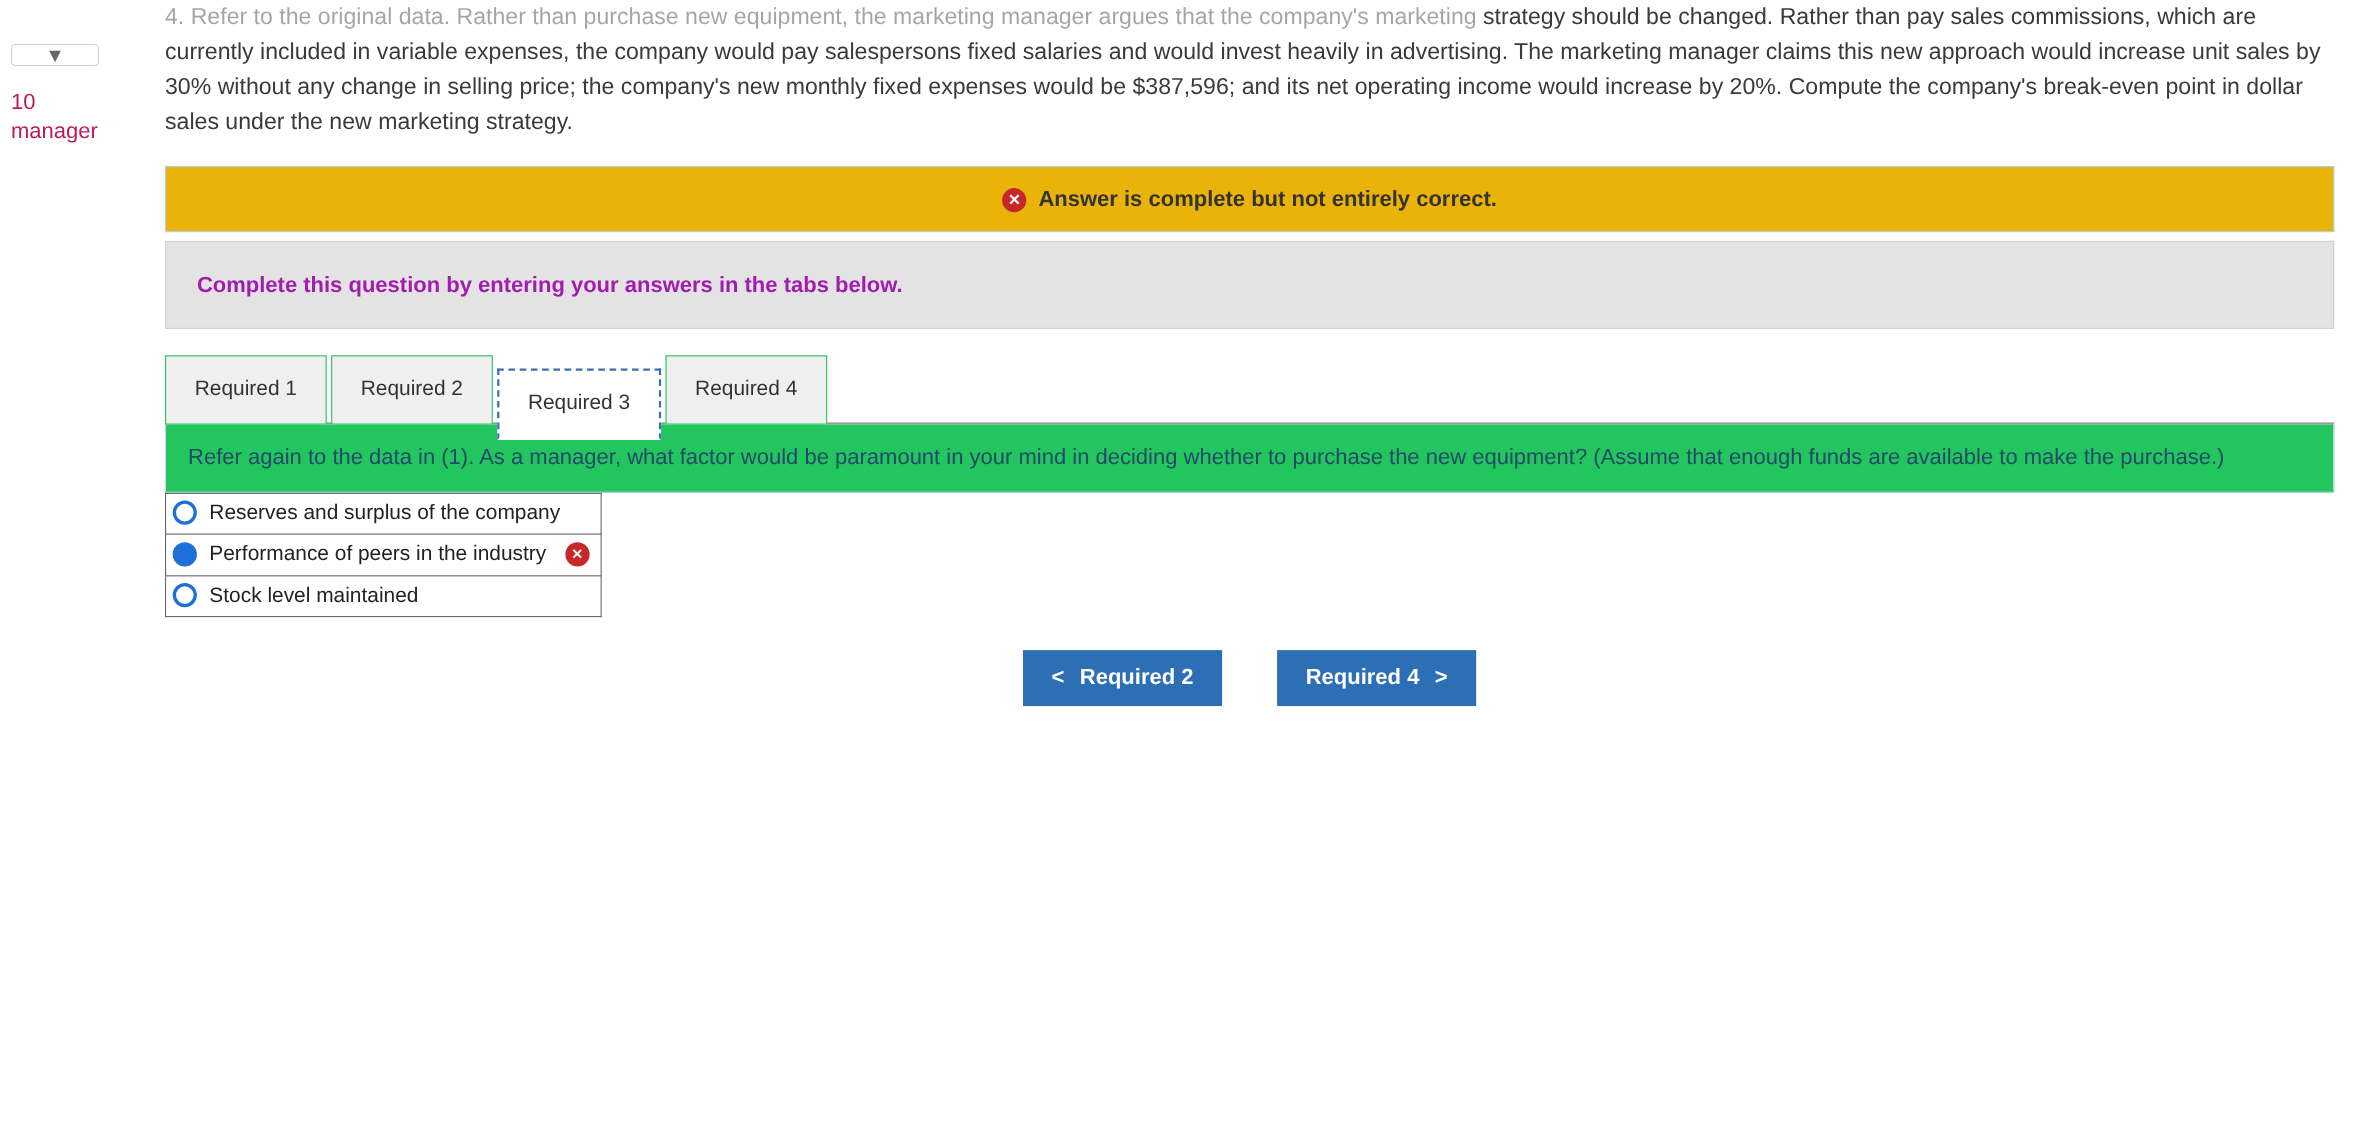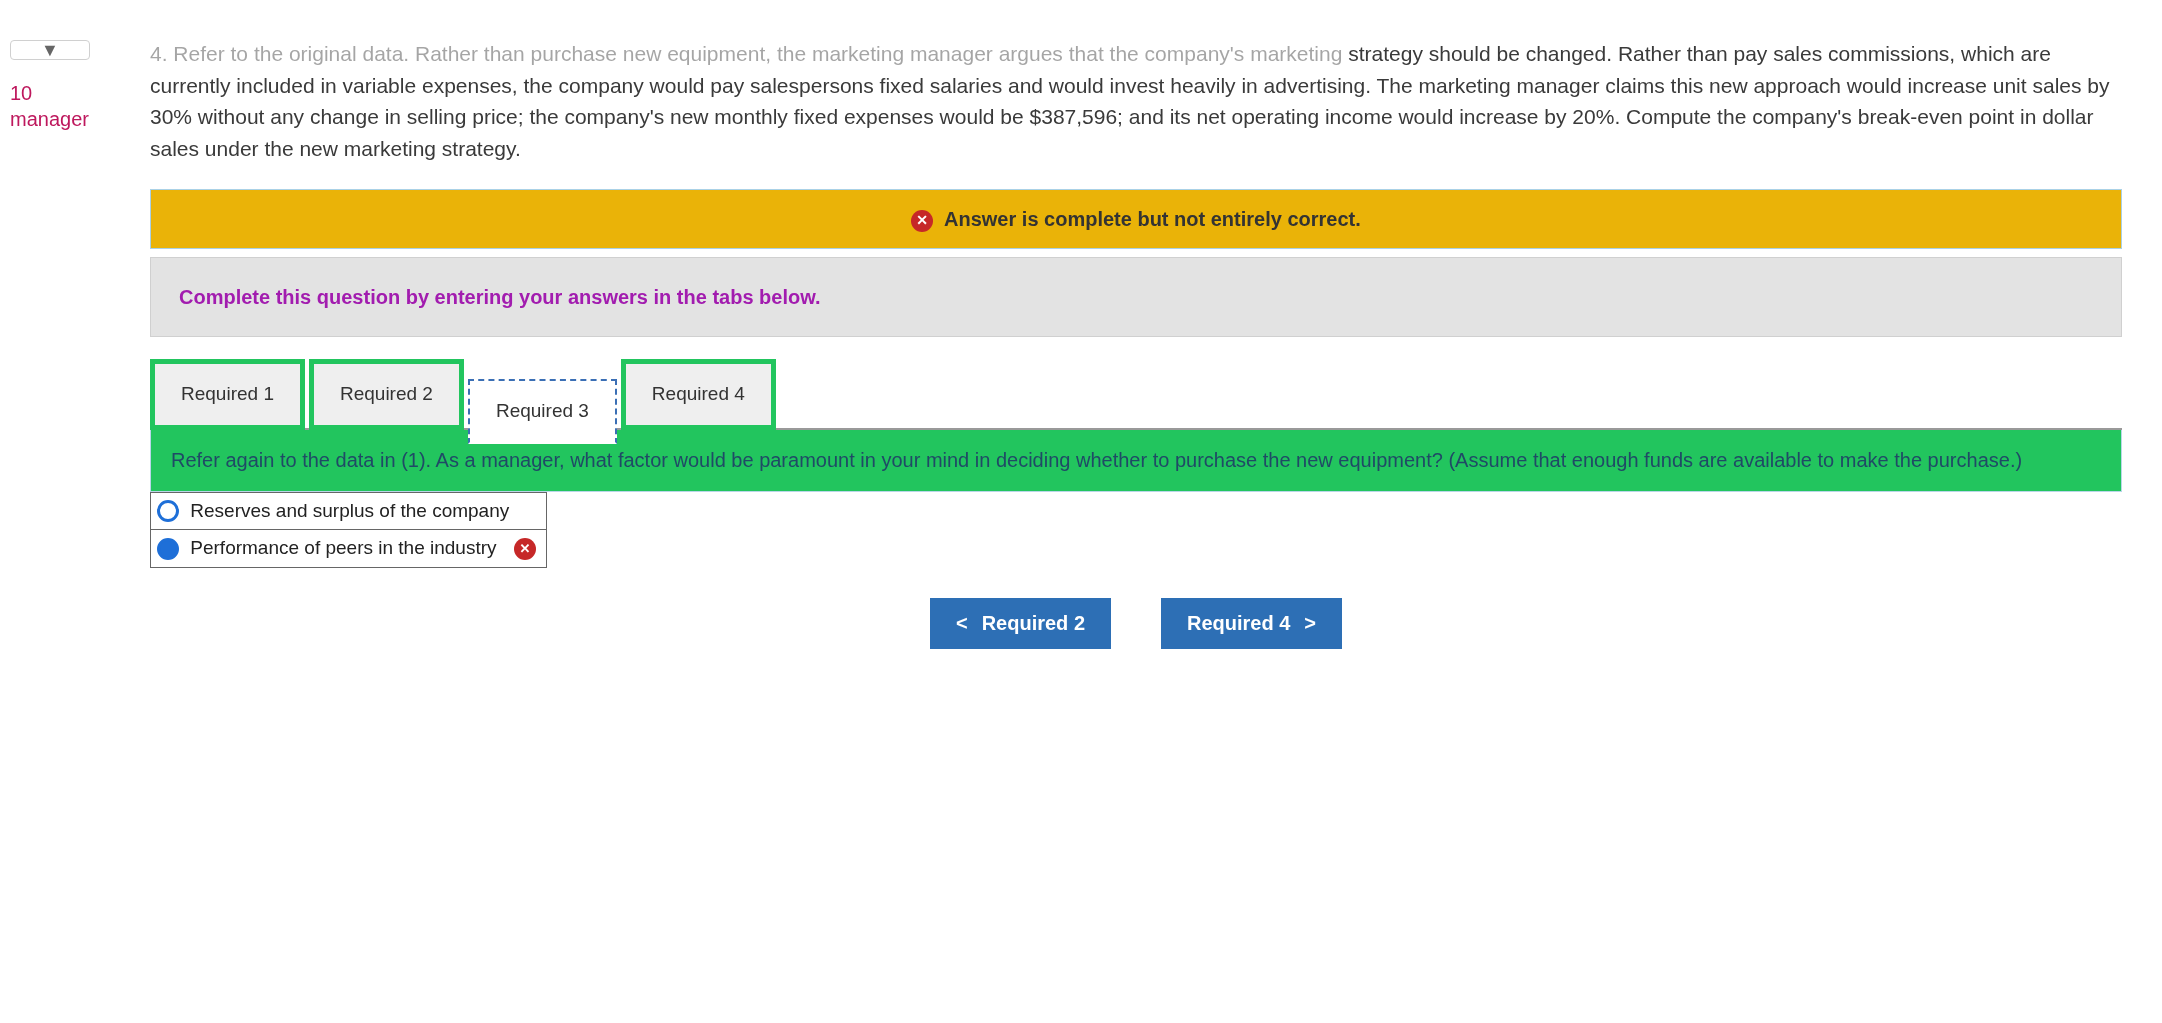--- a/index.html
+++ b/index.html
@@ -42,21 +42,20 @@
       line-height: 1.3;
     }
     .main-content {
       flex: 1;
       padding-right: 30px;
     }
     .question-text {
       color: #3a3a3a;
       margin-bottom: 25px;
       font-size: 21px;
-      margin-top: 38px;
     }
     .answer-status-banner {
       background: #eab308;
       border: 1px solid #aad1e6;
       padding: 14px;
       text-align: center;
       font-weight: bold;
       color: #333;
       font-size: 20px;
       margin-bottom: 8px;
@@ -86,21 +85,21 @@
     }
     .tabs-container {
       border-bottom: 2px solid #999;
       display: flex;
       align-items: flex-end;
       gap: 0;
       margin-bottom: 0;
     }
     .tab {
       padding: 16px 26px;
-      border: 5px solid #22c55e;
+      border: 1px solid #22c55e;
       background: #efefef;
       color: #333;
       font-size: 19px;
       cursor: pointer;
       position: relative;
       top: 2px;
       margin-right: 4px;
     }
     .tab.active {
       background: #fff;
@@ -234,20 +233,26 @@
           <span>Reserves and surplus of the company</span>
         </td>
       </tr>
       <tr>
         <td>
           <span class="radio-outer selected"></span>
           <span>Performance of peers in the industry</span>
           <span class="wrong-badge">✕</span>
         </td>
       </tr>
+      <tr>
+        <td>
+          <span class="radio-outer"></span>
+          <span>Stock level maintained</span>
+        </td>
+      </tr>
     </tbody>
       </table>
 
     <div class="nav-buttons">
       <button class="nav-btn">
         <span class="chev">&lt;</span>
         <span>Required 2</span>
       </button>
       <button class="nav-btn">
         <span>Required 4</span>

